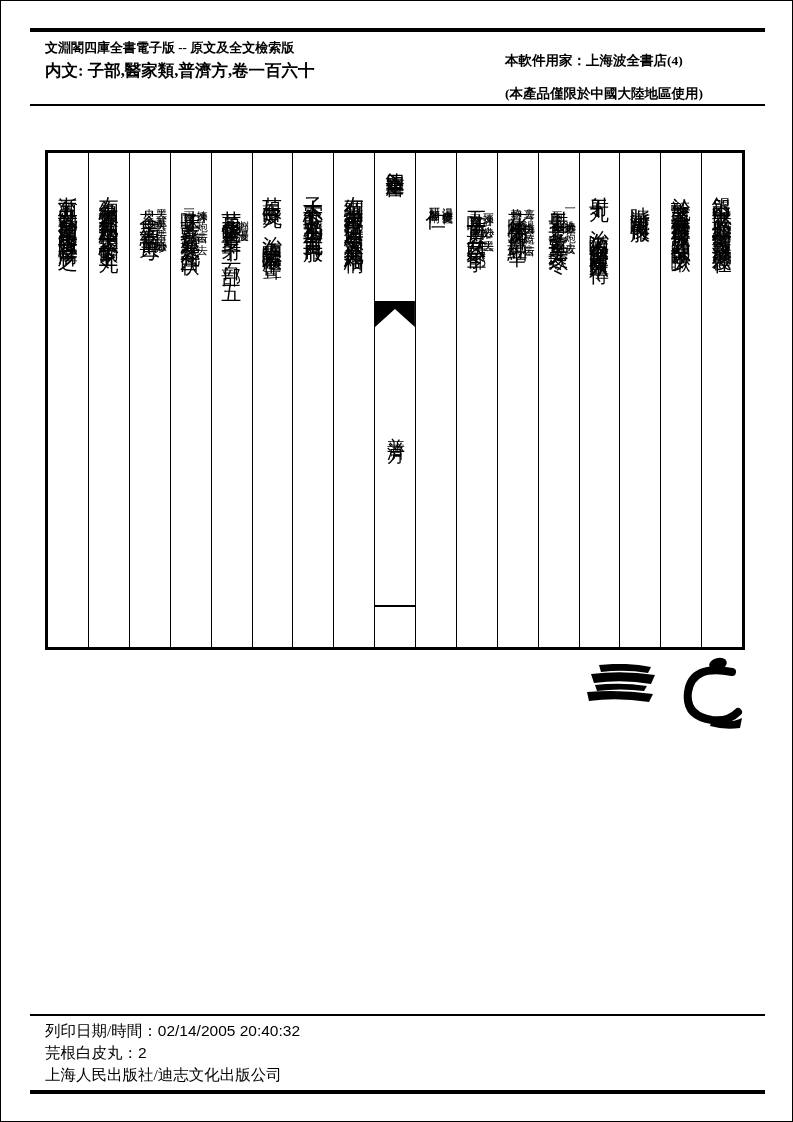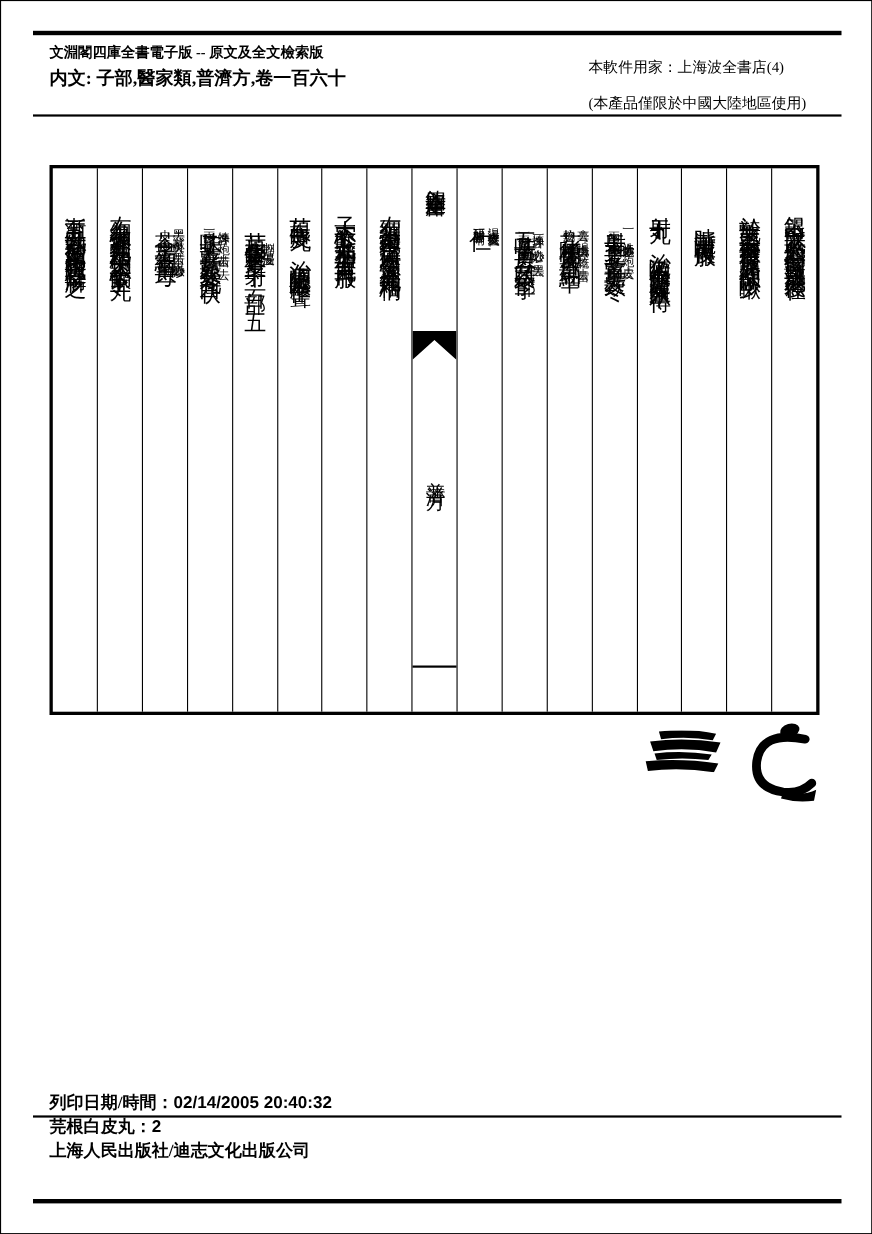--- a/index.html
+++ b/index.html
@@ -12,21 +12,21 @@
   .rule{position:absolute;background:#000;left:30px;width:735px;}
   .rule-top{top:28px;height:4px;}
   .rule-hdr{top:104px;height:2px;}
   .rule-ft{top:1014px;height:2px;}
   .rule-bottom{top:1090px;height:4px;}
 
   
   .hdr-left{position:absolute;left:45px;top:36px;font-weight:bold;font-size:16.5px;line-height:23px;white-space:nowrap;}
   .hdr-left .t1{font-size:13px;}
   .code{font-family:"Liberation Sans","DejaVu Sans",sans-serif;}
-  .hdr-right{position:absolute;left:535px;top:44px;font-size:13.5px;line-height:33px;white-space:nowrap;}
+  .hdr-right{position:absolute;left:505px;top:44px;font-size:13.5px;line-height:33px;white-space:nowrap;font-weight:bold;}
 
   
   .frame{
     position:absolute;left:45px;top:150px;width:700px;height:500px;
     border:3px solid #000;box-sizing:border-box;background:#fff;
     display:flex;flex-direction:row-reverse;
   }
   .col{flex:1 1 0;position:relative;min-width:0;}
   .col:not(:last-child){border-left:1.5px solid #000;}
   .vtext{
@@ -53,21 +53,21 @@
     writing-mode:vertical-rl;text-orientation:upright;
     font-size:18px;letter-spacing:4px;line-height:39px;
   }
   .col.center .cline{position:absolute;top:452px;left:0;width:100%;height:1.5px;background:#000;}
 
   
   .logo-books{position:absolute;left:585px;top:664px;width:74px;height:38px;}
   .logo-seal{position:absolute;left:682px;top:650px;width:64px;height:80px;}
 
   
-  .footer{position:absolute;left:45px;top:992px;font-weight:bold;font-size:15.5px;line-height:22px;white-space:nowrap;}
+  .footer{position:absolute;left:45px;top:1020px;font-weight:normal;font-size:15.5px;line-height:22px;white-space:nowrap;}
 </style>
 </head>
 <body>
 
 <div class="page-edge"></div>
 
 <div class="rule rule-top"></div>
 
 <div class="hdr-left">
   <div class="t1">文淵閣四庫全書電子版 -- 原文及全文檢索版</div>

